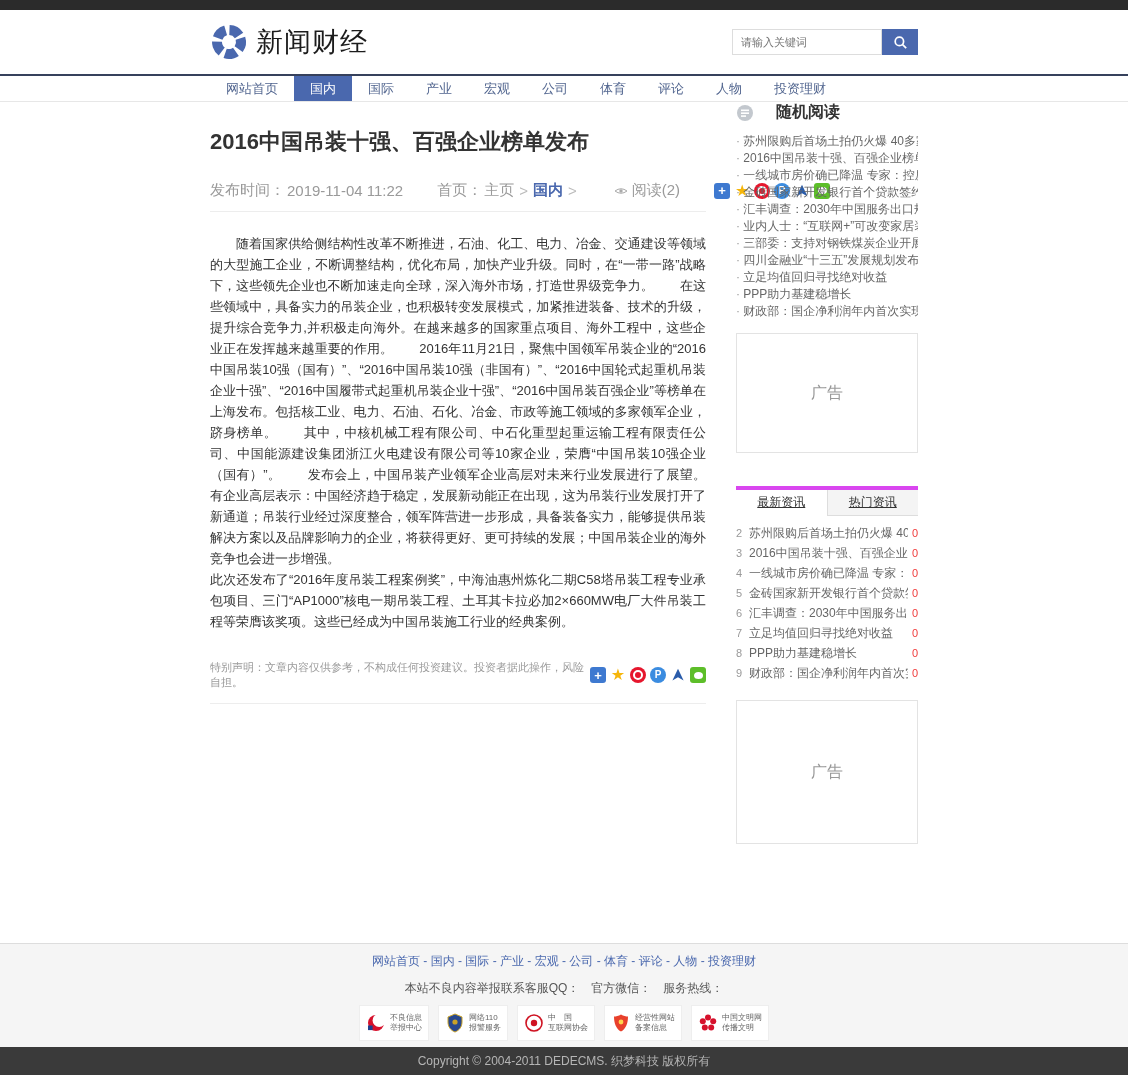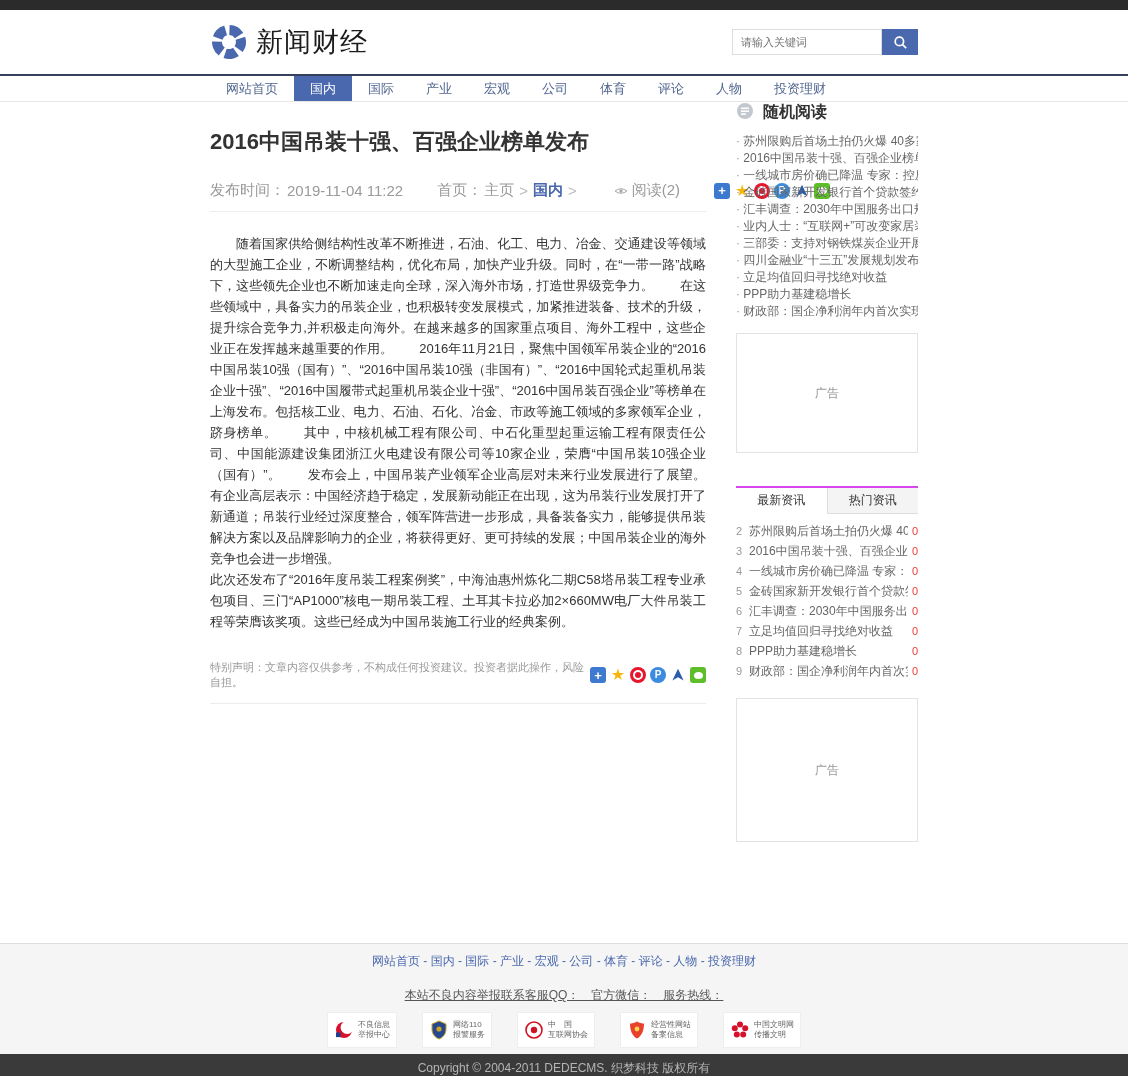--- a/index.html
+++ b/index.html
@@ -50,49 +50,49 @@
   .si-wechat{background:#5dbe29;}
   .si-wechat::before{content:"";width:9px;height:7px;background:#fff;border-radius:50%;display:block;}
 
   .body-text{margin-top:21px;font-size:13px;line-height:21px;color:#333;text-align:justify;}
   .body-text p{margin:0;}
   .body-text p.indent{text-indent:2em;}
 
   .disclaimer-row{margin-top:28px;display:flex;align-items:center;font-size:11px;color:#9a9a9a;
     padding-bottom:13px;border-bottom:1px solid #ededed;}
 
-  .sb-head{display:flex;align-items:flex-start;gap:9px;margin-top:0;}
+  .sb-head{display:flex;align-items:center;gap:22px;margin-top:0;}
   .sb-title{font-size:16px;font-weight:bold;color:#333;}
   .rand-list{list-style:none;margin:10px 0 0 0;padding:0;font-size:12px;color:#666;}
   .rand-list li{line-height:17px;white-space:nowrap;overflow:hidden;cursor:pointer;}
   .rand-list li::before{content:"· ";color:#999;}
 
   .ad-box{border:1px solid #e3e3e3;display:flex;align-items:center;justify-content:center;
-    color:#999;font-size:12px;background:#fff;}
+    color:#999;font-size:16px;background:#fff;}
   .ad1{height:118px;margin-top:13px;}
   .ad2{height:142px;margin-top:17px;}
 
-  .tabs{margin-top:33px;border-top:2px solid #d946ef;display:flex;}
+  .tabs{margin-top:33px;border-top:4px solid #d946ef;display:flex;text-decoration:underline;}
   .tab{flex:1;text-align:center;line-height:25px;font-size:12px;color:#333;cursor:pointer;
     background:#f4f4f4;border-bottom:1px solid #ddd;}
   .tab.active{background:#fff;border-bottom:1px solid #fff;}
   .tab.inactive{border-left:1px solid #ddd;}
 
   .news-list{list-style:none;margin:7px 0 0 0;padding:0;font-size:12px;color:#666;}
   .news-list li{display:flex;align-items:center;line-height:20px;white-space:nowrap;cursor:pointer;}
   .n-num{color:#999;font-size:11px;width:13px;flex:none;}
   .n-title{flex:1;overflow:hidden;}
   .n-count{color:#f03b3b;font-size:11px;margin-left:4px;flex:none;}
 
   .footer{background:#f5f5f5;border-top:1px solid #ddd;padding:9px 0 6px 0;text-align:center;font-size:12px;color:#555;}
   .f-links{color:#4a68ae;}
   .f-links a{color:#4a68ae;}
   .f-links a:not(:last-child)::after{content:" - ";color:#4a68ae;}
-  .f-line{margin-top:17px;text-decoration:underline;}
-  .badges{margin-top:8px;display:flex;justify-content:center;gap:25px;}
+  .f-line{margin-top:10px;}
+  .badges{margin-top:8px;display:flex;justify-content:center;gap:9px;}
   .badge{background:#fff;border:1px solid #eee;height:30px;display:flex;align-items:center;gap:4px;padding:2px 6px;cursor:pointer;}
   .b-txt{font-size:8px;color:#666;text-align:left;line-height:10px;}
   .copyright{background:#3a3a3a;height:28px;line-height:28px;text-align:center;color:#b5b5b5;font-size:12px;}
 </style>
 </head>
 <body>
 
 <div class="topbar"></div>
 
 <div class="header-wrap">

